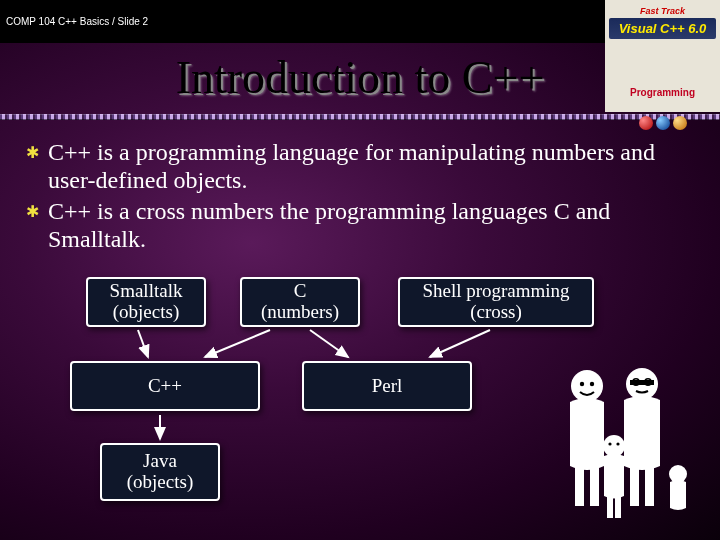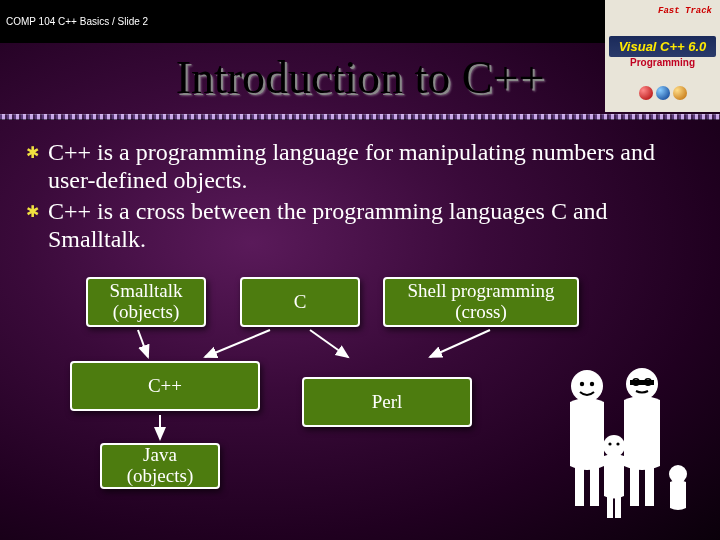--- a/index.html
+++ b/index.html
@@ -15,30 +15,29 @@
     font-size: 10px; padding: 16px 6px;
     position: relative; z-index: 2;
   }
   .book-cover {
     position: absolute; top: 0; right: 0;
     width: 115px; height: 112px;
     background: #e8e4d8; z-index: 3;
     padding: 4px; font-family: Arial, sans-serif;
   }
   .book-top {
-    text-align: right; font-size: 9px;
+    text-align: center; font-size: 9px;
     font-style: italic; font-weight: bold;
-    color: #c00; padding: 2px 4px; font-family: Liberation Mono, monospace;
+    color: #c00; padding: 2px 4px;
   }
   .book-title {
     background: linear-gradient(#1a2a5a,#2a3a6a);
     color: #ffea00; font-size: 13px; font-weight: bold;
     text-align: center; padding: 3px 0; font-style: italic;
     border-radius: 2px;
-    margin-top: 18px;
   }
   .book-sub { font-size: 7px; color: #333; padding-top: 2px; line-height: 1.1; }
   .book-img { height: 40px; display: flex; justify-content: center; align-items: center; gap: 3px; margin-top: 3px;}
   .orb { width: 14px; height: 14px; border-radius: 50%; background: radial-gradient(circle at 30% 30%, #f88, #a00); }
   .title-area { text-align: center; padding: 8px 0 6px 0; position: relative; z-index: 2; }
   .title {
     font-size: 46px; color: #000;
     text-shadow: 2px 2px 0 #888, 3px 3px 2px rgba(255,255,255,0.3);
   }
   .rule-wrap { position: relative; height: 14px; margin: 0 0 8px 0; z-index: 2;}
@@ -57,21 +56,21 @@
   .bullet-row { display: flex; align-items: flex-start; margin-bottom: 2px; }
   .bullet-star {
     flex: 0 0 auto; width: 22px; font-size: 16px;
     color: #f0e040; padding-top: 6px; text-align: left;
   }
   .diagram {
     position: absolute; left: 0; right: 0; top: 275px; height: 260px;
     z-index: 2;
   }
   .dbox {
-    position: absolute; background: #4d7c0f; color: #fff;
+    position: absolute; background: #0f172a; color: #fff;
     border: 2px solid #fff; border-radius: 4px;
     box-shadow: 2px 3px 6px rgba(0,0,0,0.6);
     font-family: "Times New Roman", serif;
     font-size: 19px; text-align: center;
     display: flex; flex-direction: column; justify-content: center;
     padding: 4px 8px; line-height: 1.1;
   }
   svg.arrows { position: absolute; left: 0; top: 0; width: 720px; height: 260px; z-index: 1; }
   .clipart {
     position: absolute; right: 28px; bottom: 14px;
@@ -81,21 +80,21 @@
 </head>
 <body>
 
 <div class="header-bar">
   <span>COMP 104 C++ Basics / Slide 2</span>
 </div>
 
 <div class="book-cover">
   <div class="book-top">Fast Track</div>
   <div class="book-title">Visual C++ 6.0</div>
-  <div style="text-align:center;font-size:10px;color:#c00020;font-weight:bold;">Programming</div>
+  <div style="text-align:center;font-size:10px;color:#c00020;font-weight:bold;margin-top:48px;">Programming</div>
   <div class="book-sub"></div>
   <div class="book-img">
     <div class="orb"></div>
     <div class="orb" style="background:radial-gradient(circle at 30% 30%,#8cf,#038);"></div>
     <div class="orb" style="background:radial-gradient(circle at 30% 30%,#fd8,#b60);"></div>
   </div>
 </div>
 
 <div class="title-area">
   <div class="title">Introduction to C++</div>
@@ -104,21 +103,21 @@
     <div class="rule"></div>
   </div>
 
 <div class="content">
   <div class="bullet-row">
     <div class="bullet-star">✱</div>
     <div>C++ is a programming language for manipulating numbers and user-defined objects.</div>
   </div>
   <div class="bullet-row">
     <div class="bullet-star">✱</div>
-    <div>C++ is a cross between the programming languages C and Smalltalk.</div>
+    <div>C++ is a cross numbers the programming languages C and Smalltalk.</div>
   </div>
 </div>
 
 <div class="diagram">
   <svg class="arrows">
     <defs>
       <marker id="ah" markerWidth="8" markerHeight="8" refX="6" refY="3" orient="auto">
         <path d="M0,0 L7,3 L0,6 Z" fill="#fff"></path>
       </marker>
     </defs>
@@ -133,32 +132,33 @@
 
     <line x1="160" y1="140" x2="160" y2="164" stroke="#fff" stroke-width="2" marker-end="url(#ah)"></line>
   </svg>
 
   <div class="dbox" style="left:86px; top:2px; width:120px; height:50px;">
     <span>Smalltalk</span>
     <span>(objects)</span>
   </div>
   <div class="dbox" style="left:240px; top:2px; width:120px; height:50px;">
     <span>C</span>
+    <span>(numbers)</span>
   </div>
-  <div class="dbox" style="left:383px; top:2px; width:196px; height:50px;">
+  <div class="dbox" style="left:398px; top:2px; width:196px; height:50px;">
     <span>Shell programming</span>
     <span>(cross)</span>
   </div>
   <div class="dbox" style="left:70px; top:86px; width:190px; height:50px;">
     <span>C++</span>
   </div>
-  <div class="dbox" style="left:302px; top:86px; width:170px; height:50px;margin-top:16px;">
+  <div class="dbox" style="left:302px; top:86px; width:170px; height:50px;">
     <span>Perl</span>
   </div>
-  <div class="dbox" style="left:100px; top:168px; width:120px; height:46px;">
+  <div class="dbox" style="left:100px; top:168px; width:120px; height:58px;">
     <span>Java</span>
     <span>(objects)</span>
   </div>
 </div>
 
 <div class="clipart">
   <svg viewBox="0 0 150 170" width="150" height="170">
 
     <circle cx="45" cy="30" r="16" fill="#fff"></circle>
     <circle cx="40" cy="28" r="2.2" fill="#000"></circle>

